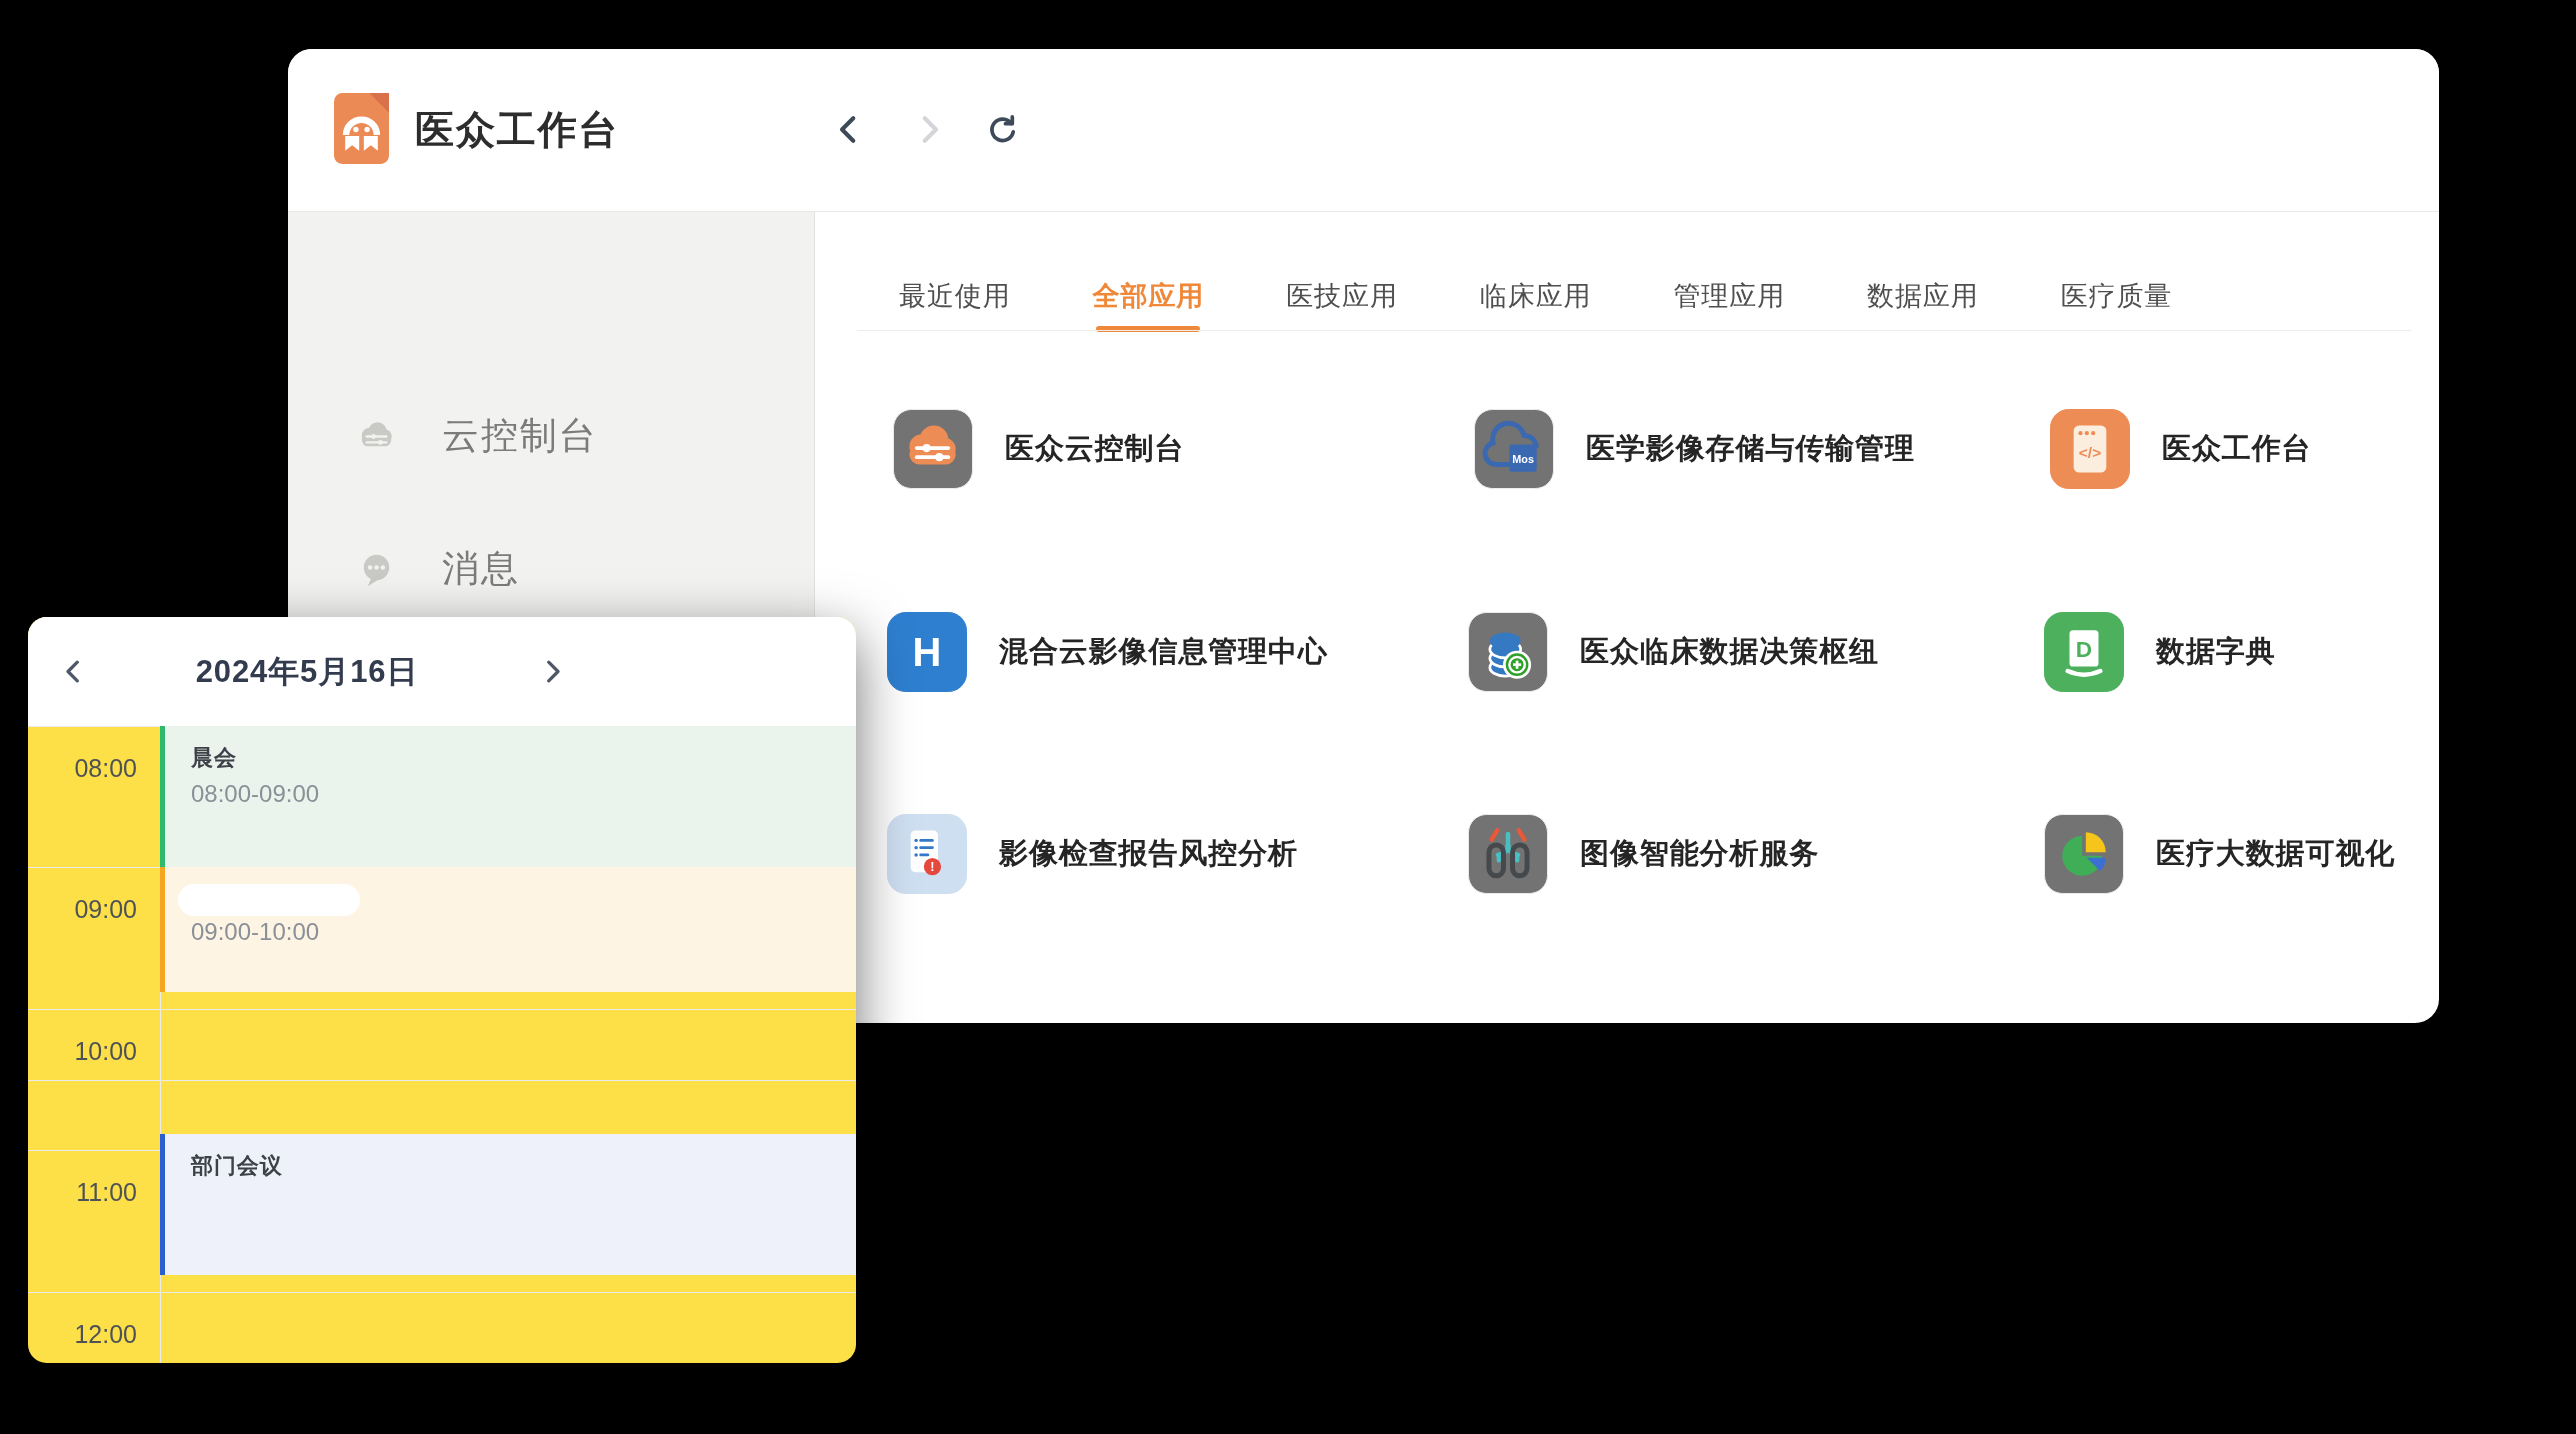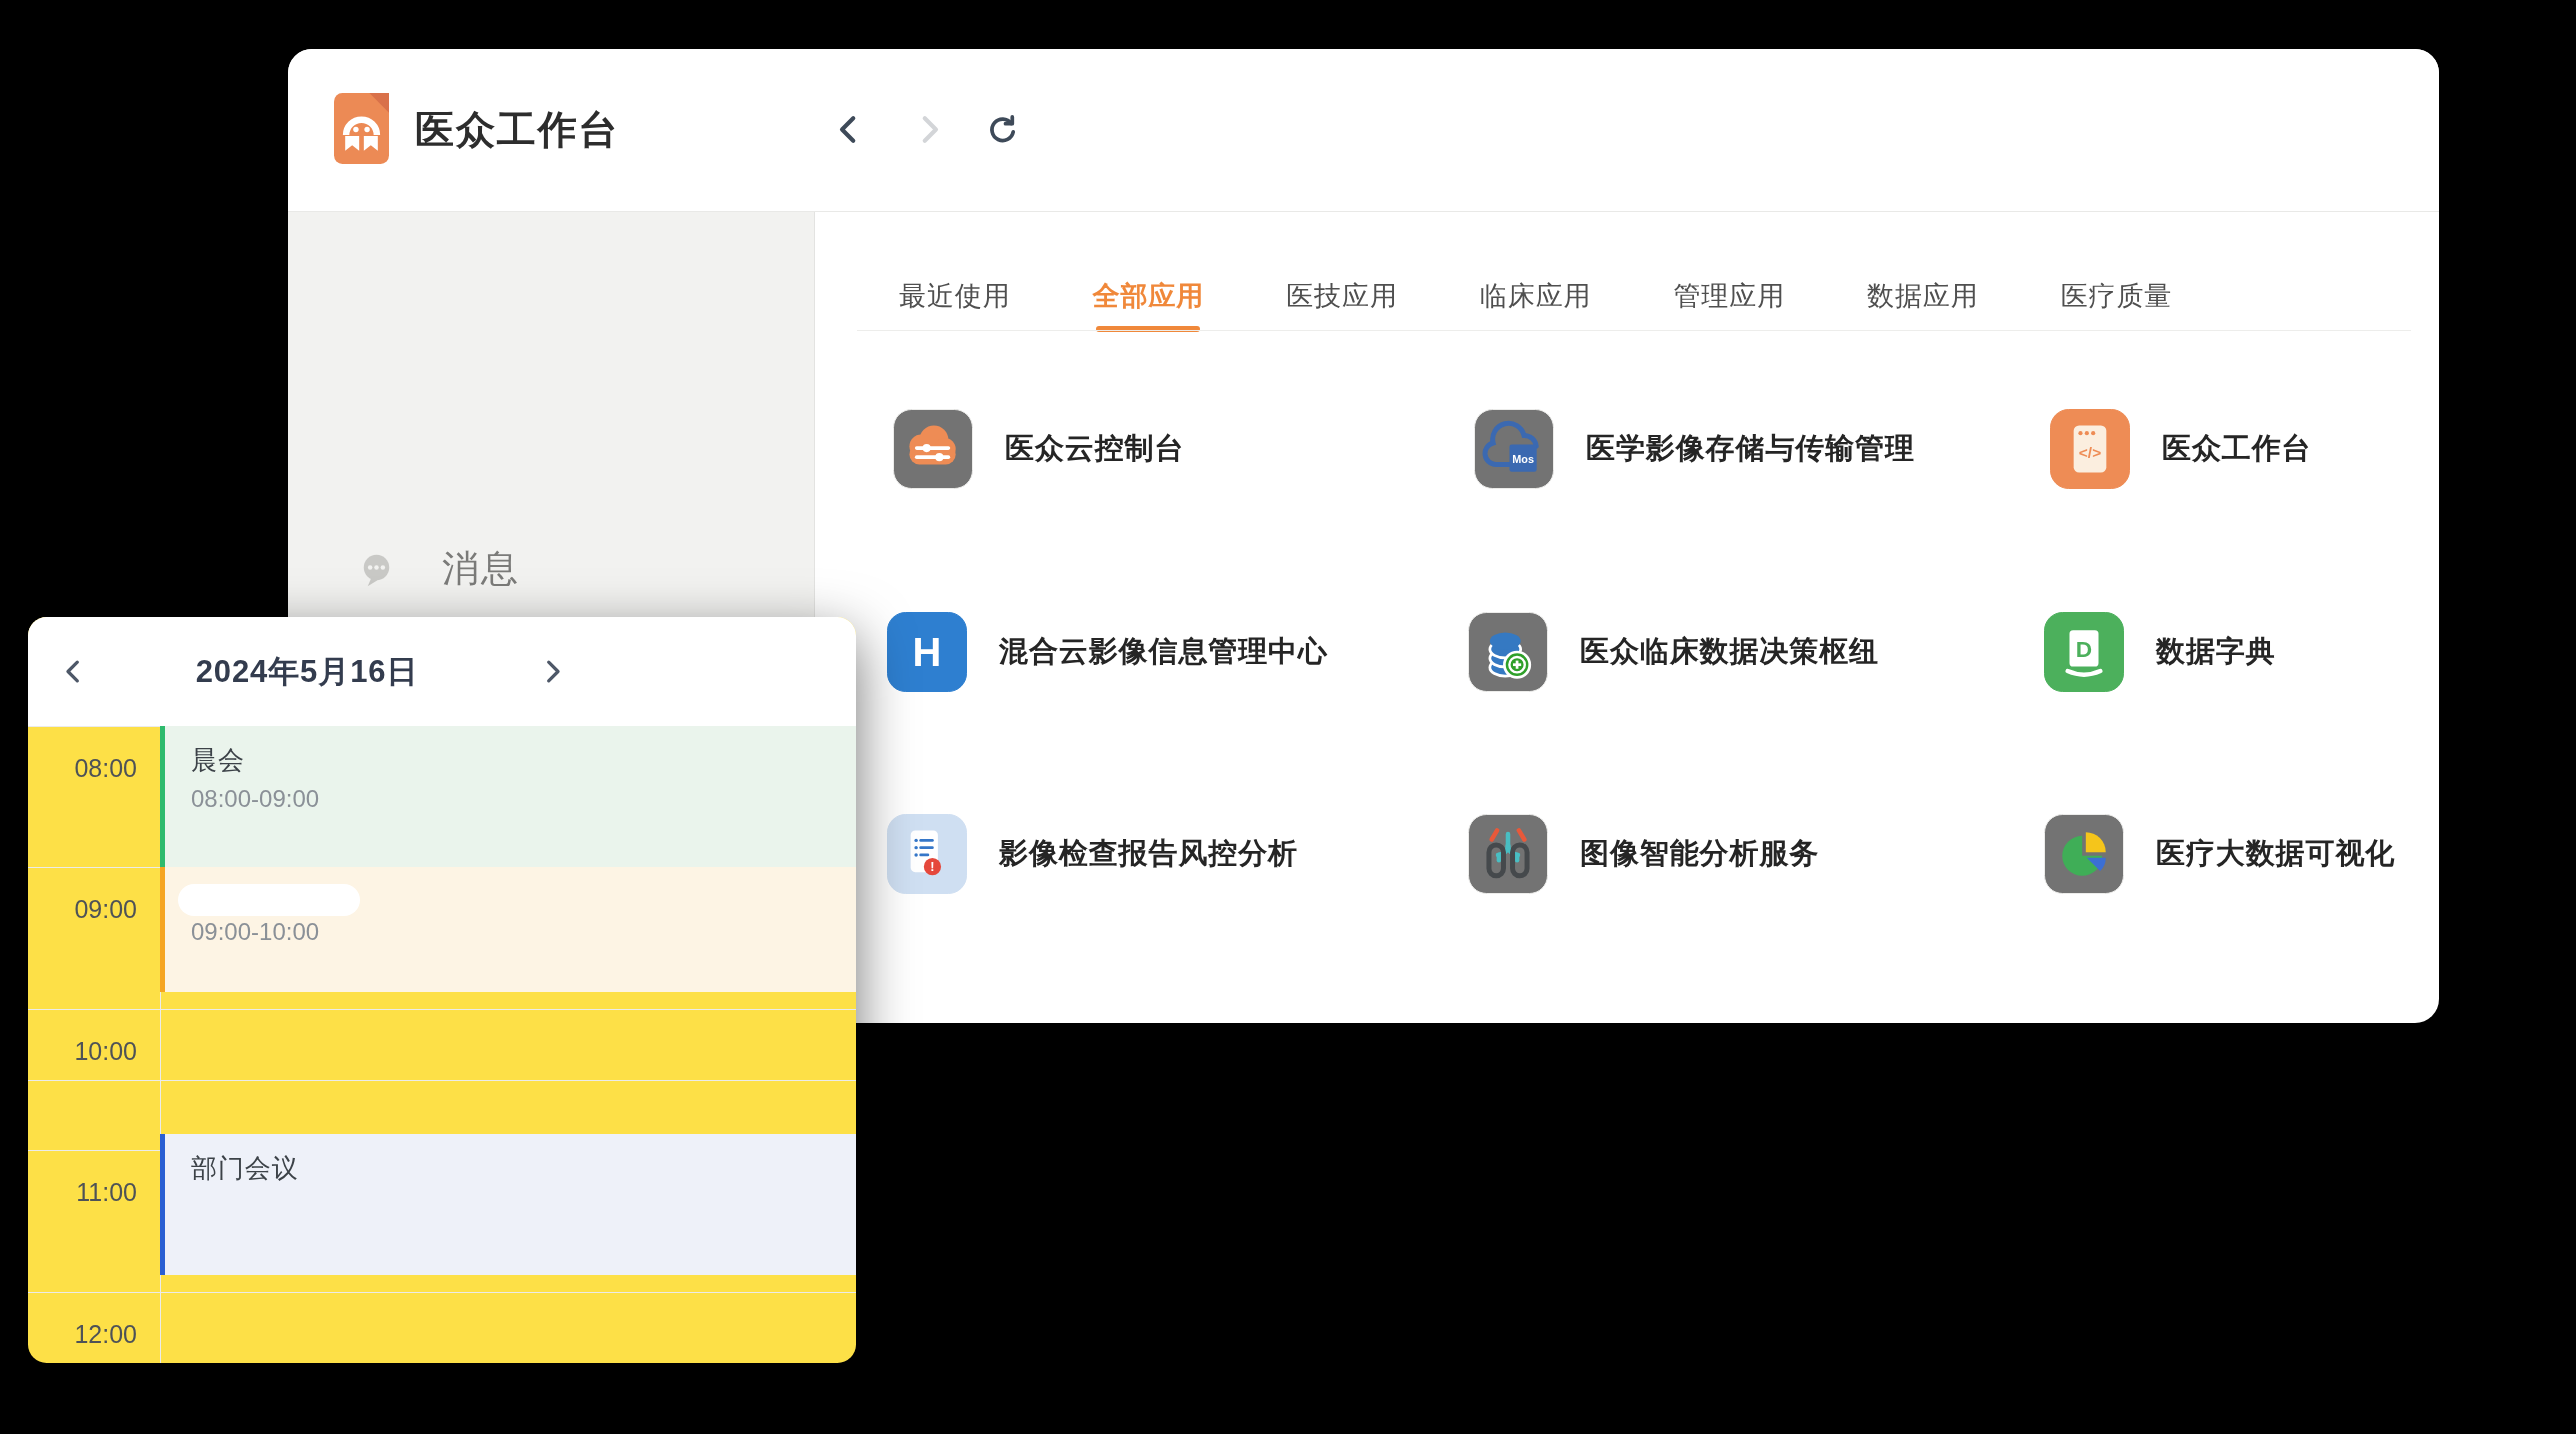--- a/index.html
+++ b/index.html
@@ -61,21 +61,21 @@
             letter-spacing:0.9px;}
   .cal-grid{position:absolute;left:0;top:109px;width:100%;height:637px;}
   .hline{position:absolute;left:0;right:0;height:0.9px;background:#ebebeb;}
   .vline{position:absolute;left:132px;top:0;bottom:0;width:0.9px;background:#ebebeb;}
   .tlabel{position:absolute;left:0;width:109px;text-align:right;font-size:25px;color:#4e5257;}
   .event{position:absolute;left:132px;right:0;border-left:5.6px solid;box-sizing:border-box;
          padding-left:26px;cursor:pointer;}
   .ev-green{background:#eaf4ec;border-color:#2eba6d;}
   .ev-orange{background:#fdf4e4;border-color:#f5a522;}
   .ev-blue{background:#eef1f9;border-color:#2a5fd3;}
-  .ev-title{margin-top:17px;font-size:26px;color:#3c4248;font-weight:400;letter-spacing:0.9px;}
+  .ev-title{margin-top:17px;font-size:22px;color:#3c4248;font-weight:700;letter-spacing:0.9px;}
   .ev-time{margin-top:7.4px;font-size:24px;color:#8a9097;}
   .ev-pill{position:absolute;left:13px;top:17px;width:182px;height:32px;border-radius:16px;background:#fff;}
   .ev-orange .ev-time{margin-top:0;position:absolute;left:26px;top:51px;}
 </style>
 </head>
 <body>
 
 <div class="screen">
 
   <div class="window">
@@ -112,20 +112,39 @@
         <span>
           <svg width="41" height="41" viewBox="0 0 44 44">
             <path d="M31.5 15.5 A11.5 11.5 0 1 0 33.5 24.5" stroke="#3E4A59" stroke-width="4" fill="none" stroke-linecap="round"></path>
             <path d="M32.5 8.5 L32.5 15.8 L25.2 15.8" fill="none" stroke="#3E4A59" stroke-width="4" stroke-linejoin="round" stroke-linecap="round"></path>
           </svg>
         </span>
       </button>
     </div>
 
     <div class="sidebar">
+      <div class="side-item si-0">
+        <span class="s-icon">
+          <svg width="47" height="47" viewBox="0 0 48 48">
+            <g fill="#C9C9C6">
+              <circle cx="17" cy="23" r="8"></circle>
+                <circle cx="25" cy="19" r="9.5"></circle>
+              <circle cx="32" cy="24" r="7.5"></circle>
+                <rect x="9" y="21" width="30" height="13" rx="6.5"></rect>
+            </g>
+            <g stroke="#F2F2F0" stroke-width="2.5" stroke-linecap="round">
+              <line x1="14" y1="24" x2="34" y2="24"></line>
+                <line x1="14" y1="30" x2="34" y2="30"></line>
+            </g>
+            <circle cx="21" cy="24" r="2.5" fill="#F2F2F0"></circle>
+              <circle cx="28" cy="30" r="2.5" fill="#F2F2F0"></circle>
+          </svg>
+        </span>
+        <span class="s-label">云控制台</span>
+      </div>
       <div class="side-item si-1">
         <span class="s-icon">
           <svg width="47" height="47" viewBox="0 0 48 48">
             <circle cx="24" cy="22" r="13" fill="#C9C9C6"></circle>
             <path d="M19 32 l-4 9 l10 -6 z" fill="#C9C9C6"></path>
             <circle cx="17.5" cy="22" r="2.3" fill="#F2F2F0"></circle>
             <circle cx="24" cy="22" r="2.3" fill="#F2F2F0"></circle>
             <circle cx="30.5" cy="22" r="2.3" fill="#F2F2F0"></circle>
           </svg>
         </span>

